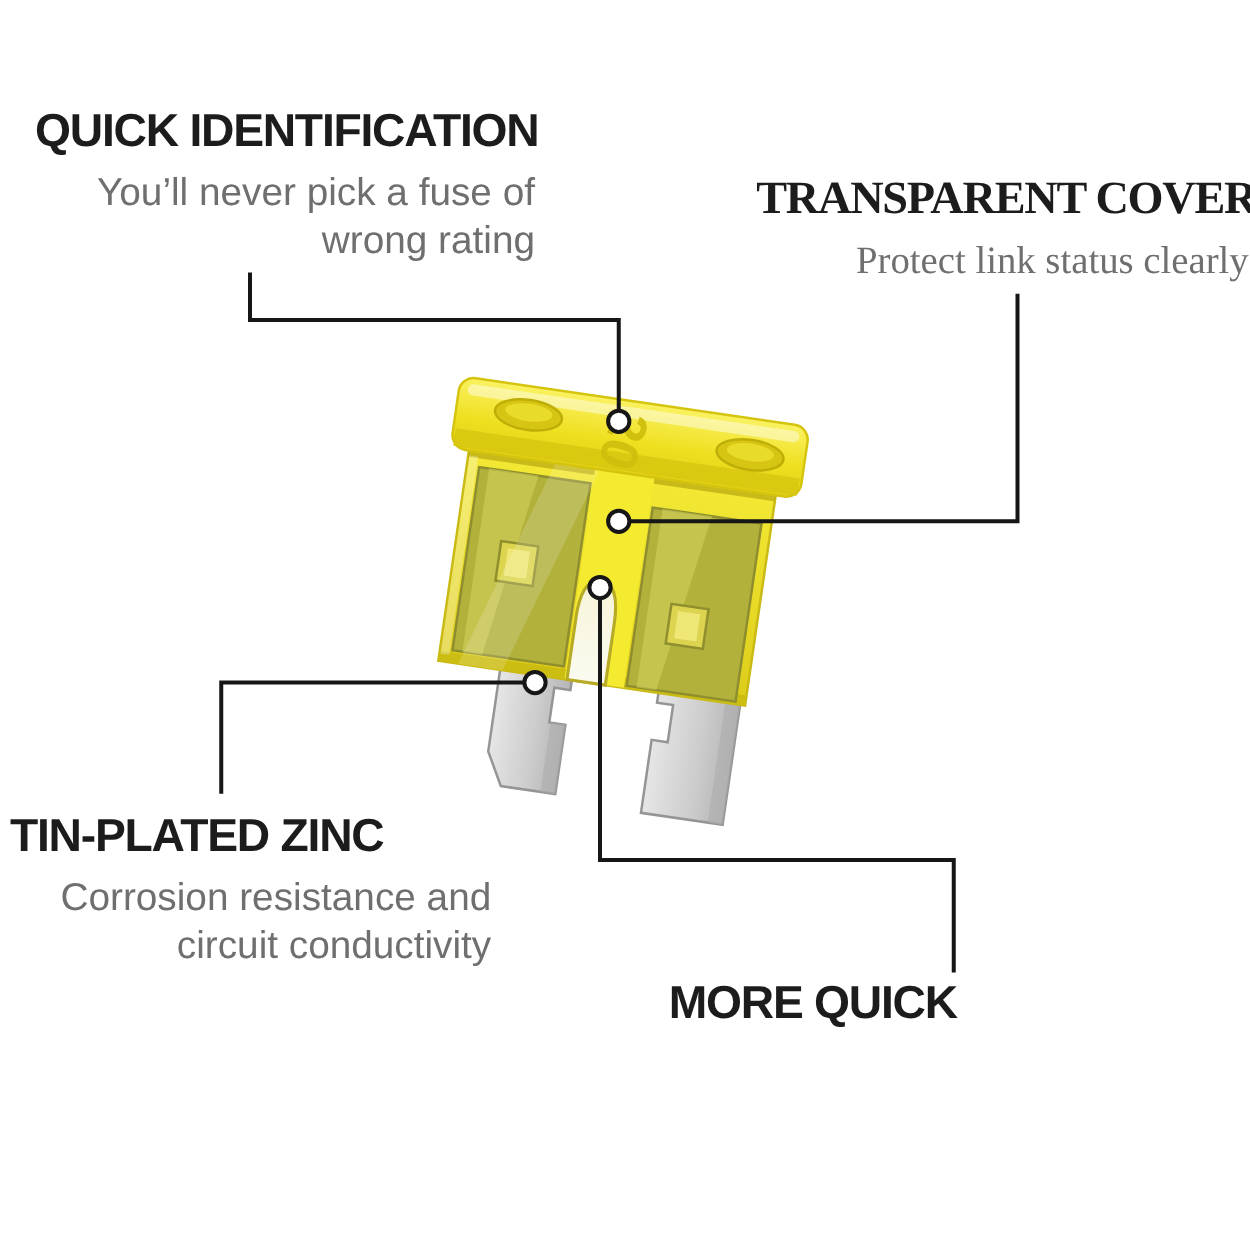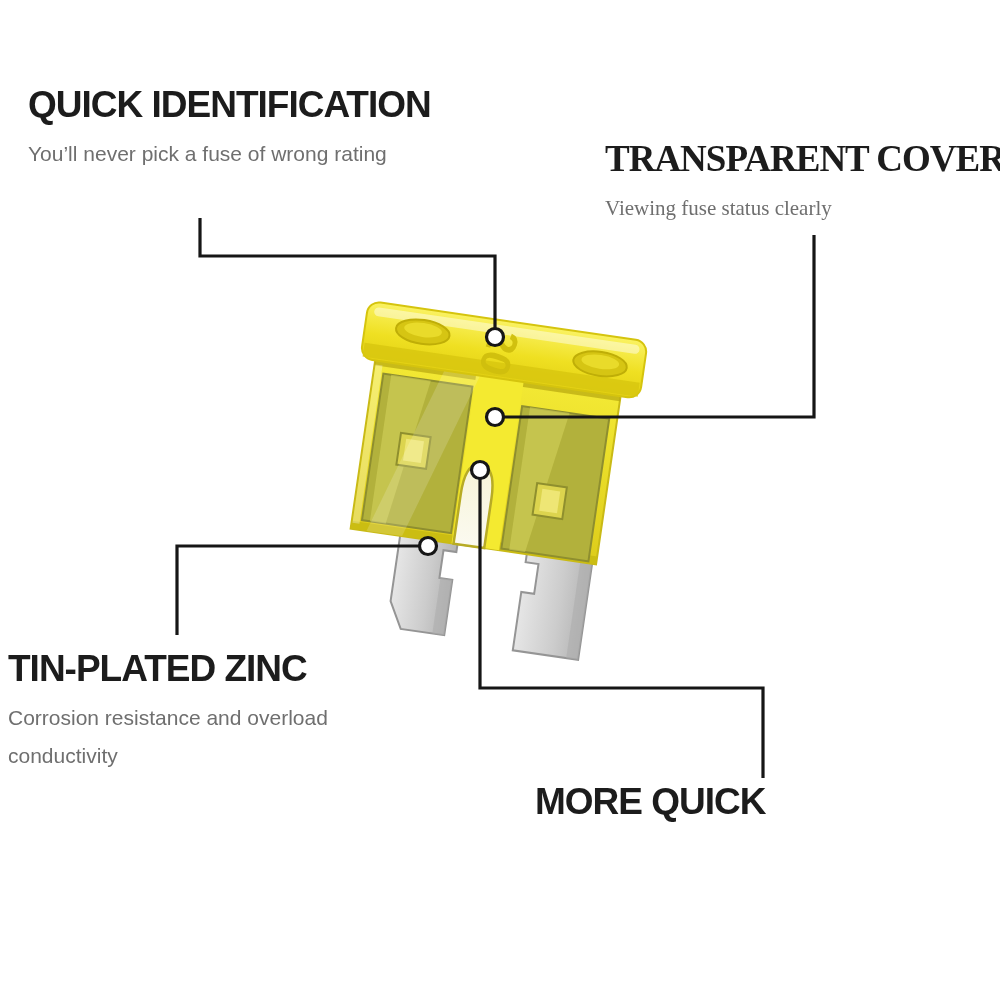--- a/index.html
+++ b/index.html
@@ -29,24 +29,25 @@
     margin: 0;
     font-size: 37px;
     line-height: 1.0;
     font-weight: 700;
     letter-spacing: -1px;
     color: #1c1c1c;
     white-space: nowrap;
   }
   .feature p {
     margin: 12px 0 0 0;
-    font-size: 21px;
+    font-size: 31px;
     line-height: 38px;
     font-weight: 400;
     color: #6f6f6f;
+    text-align: right;
   }
   #feature-quick-identification { left: 28px;  top: 86px;  width: 400px; }
   #feature-transparent-cover    { left: 605px; top: 140px; width: 394px; font-family: Liberation Serif, serif; }
   #feature-tin-plated-zinc      { left: 8px;   top: 650px; width: 385px; }
   #feature-more-safety          { left: 535px; top: 783px; width: 465px; }
 </style>
 </head>
 <body>
 
 <div class="canvas">
@@ -124,25 +125,25 @@
     </g>
   </svg>
 
   <div class="feature" id="feature-quick-identification">
     <h2>QUICK IDENTIFICATION</h2>
     <p>You’ll never pick a fuse of wrong rating</p>
   </div>
 
   <div class="feature" id="feature-transparent-cover">
     <h2>TRANSPARENT COVER</h2>
-    <p>Viewing fuse status clearly</p>
+    <p>Protect link status clearly</p>
   </div>
 
   <div class="feature" id="feature-tin-plated-zinc">
     <h2>TIN-PLATED ZINC</h2>
-    <p>Corrosion resistance and overload conductivity</p>
+    <p>Corrosion resistance and circuit conductivity</p>
   </div>
 
   <div class="feature" id="feature-more-safety">
     <h2>MORE QUICK</h2>
   </div>
 
 </div>
 
 </body></html>

